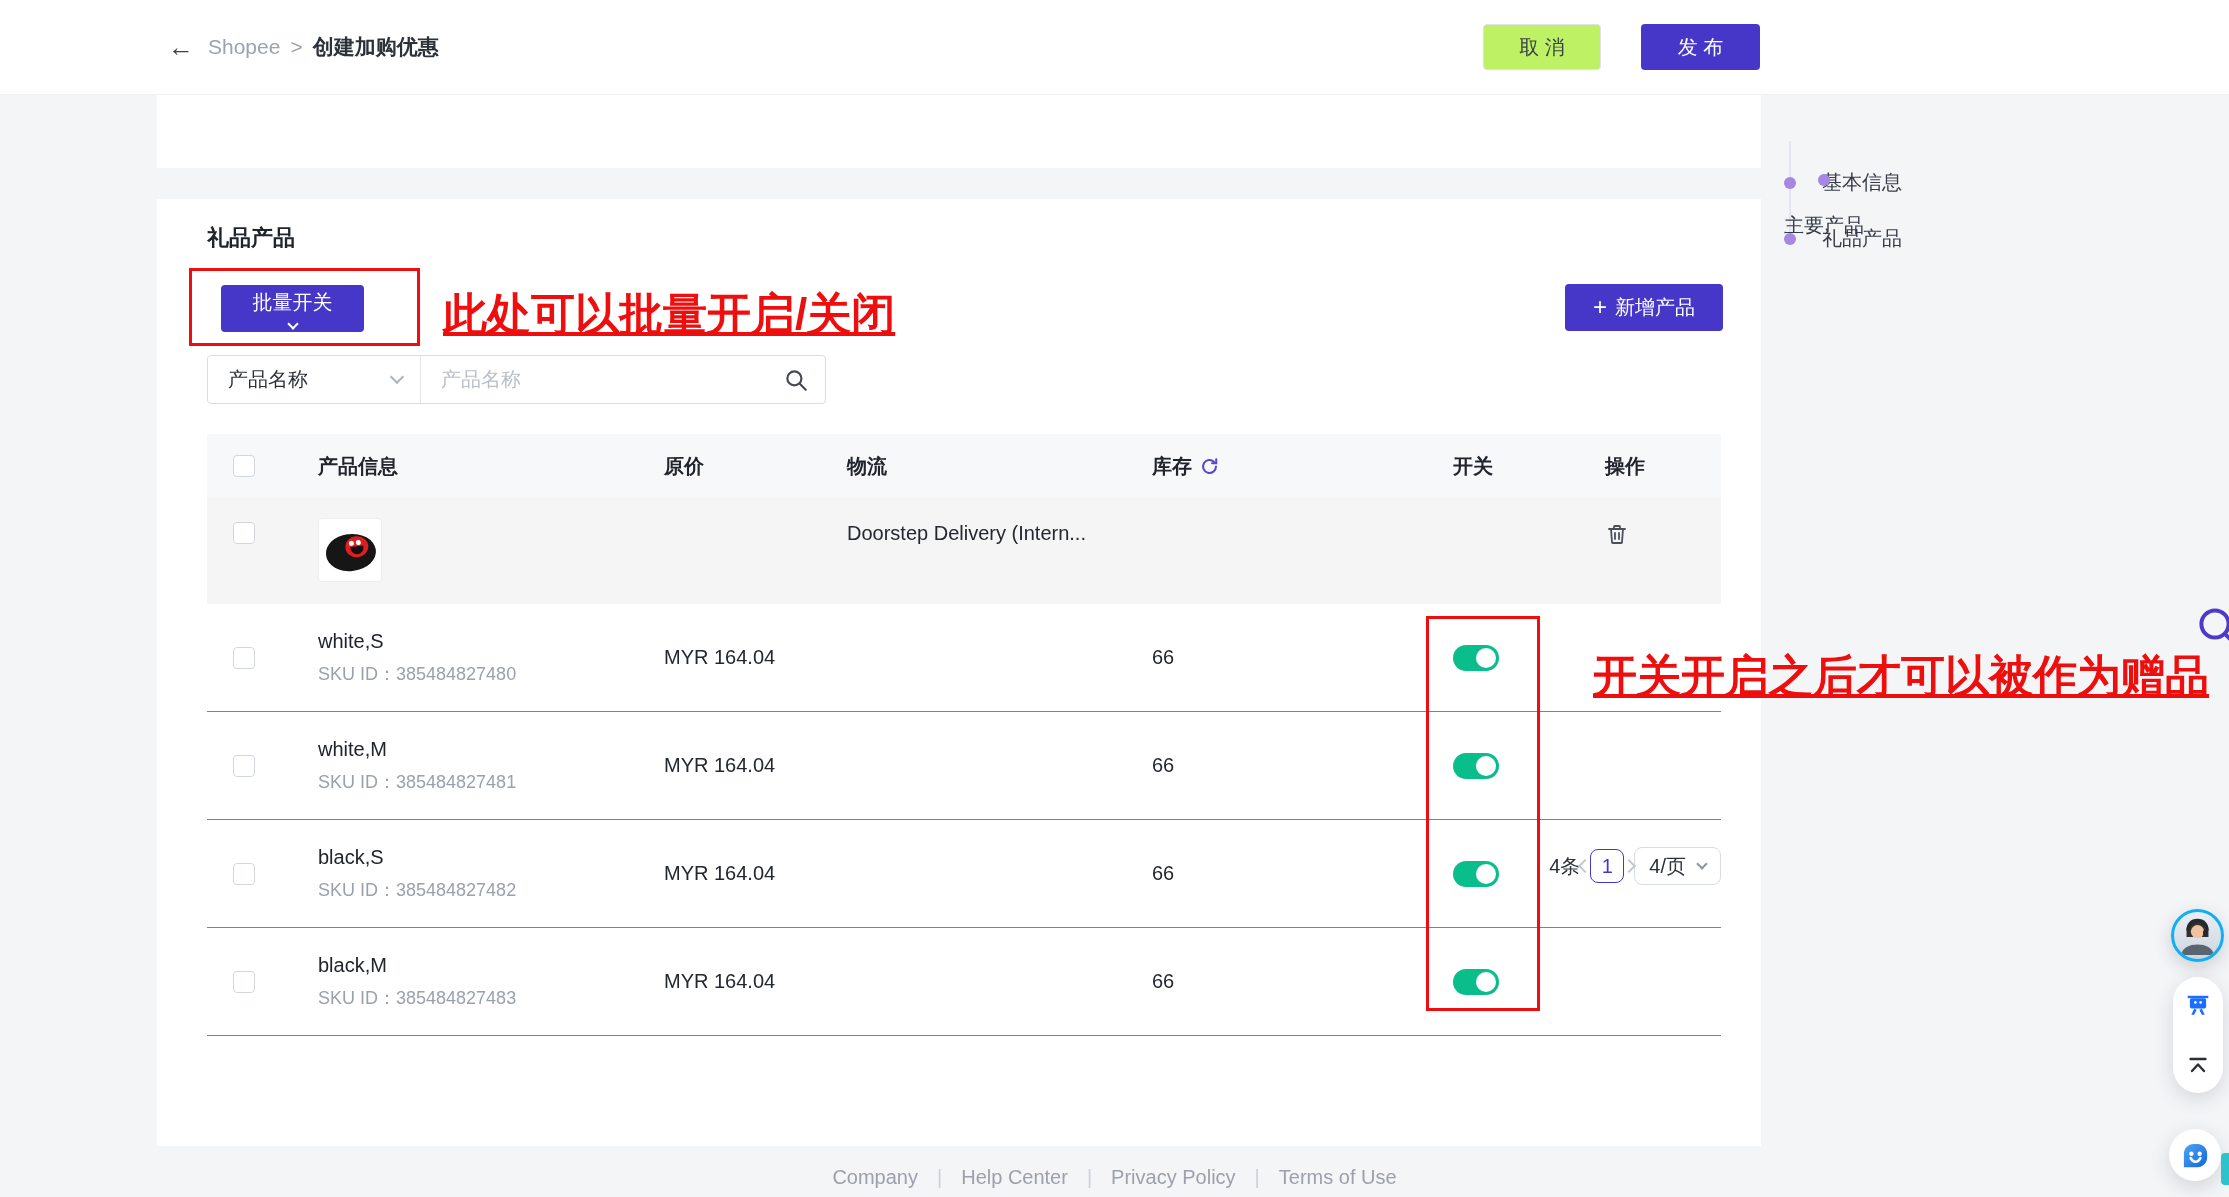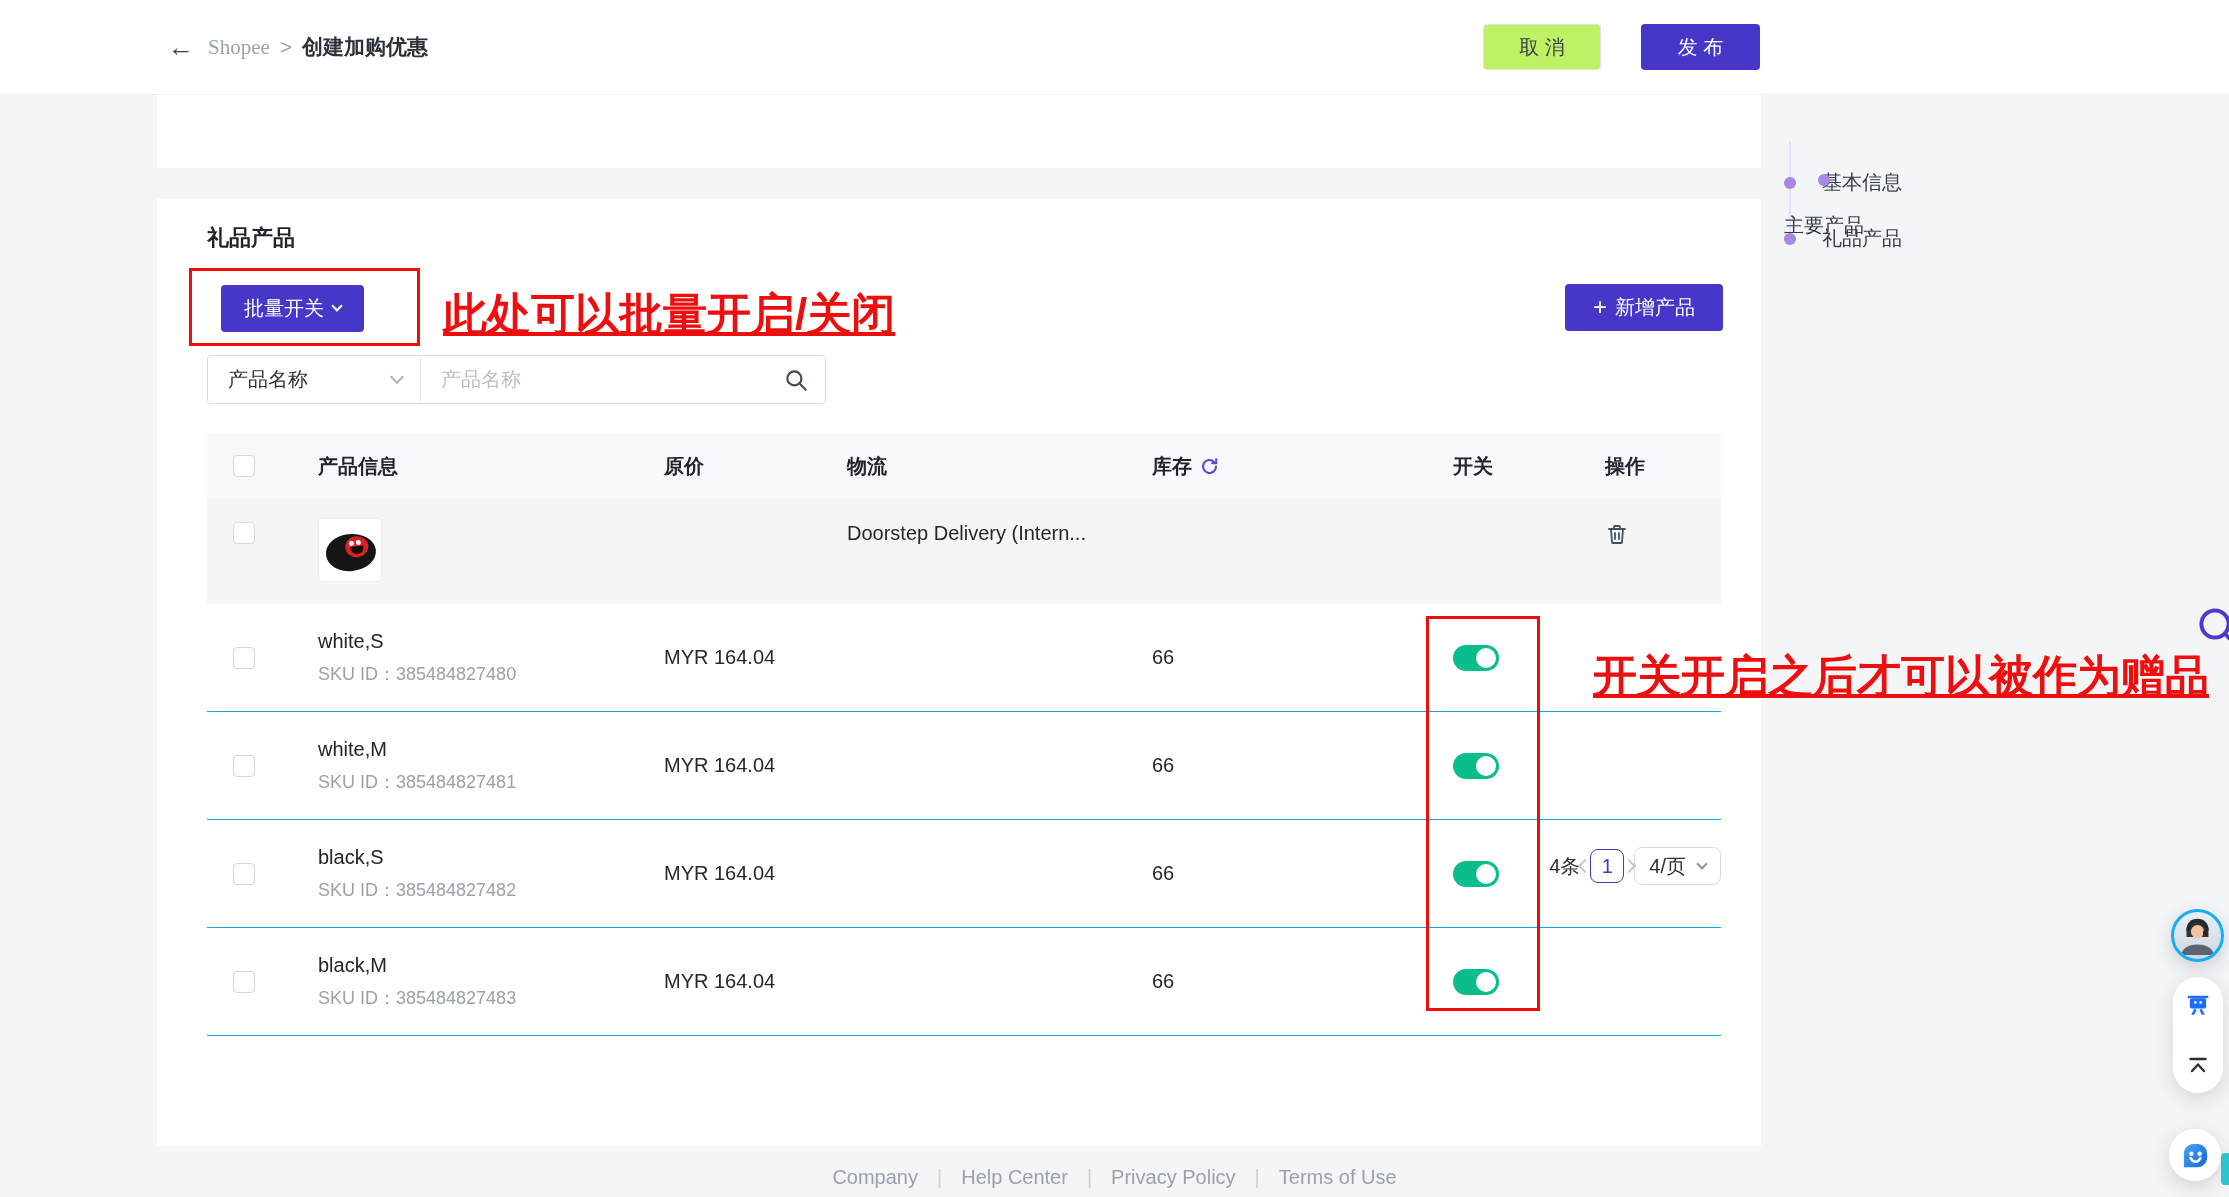--- a/index.html
+++ b/index.html
@@ -9,41 +9,41 @@
   *{box-sizing:border-box;}
   body{
     margin:0; width:2229px; height:1197px; position:relative; overflow:hidden;
     background:#f4f5f7; font-family:"Liberation Sans",sans-serif; color:#23272f;
   }
   
   .topbar{position:absolute; left:0; top:0; width:2229px; height:95px; background:#fff;
     border-bottom:1px solid #eef0f3; display:flex; align-items:center;
     padding:0 469px 0 168px;}
   .back{font-size:26px; color:#3c424b; margin-right:14px; line-height:1; cursor:pointer;}
-  .crumb-root{font-size:21px; color:#9aa3b0; cursor:pointer;font-family:Liberation Serif, serif;}
+  .crumb-root{font-size:21px; color:#9aa3b0; cursor:pointer;}
   .crumb-sep{font-size:21px; color:#9aa3b0; margin:0 10px;}
   .crumb-cur{font-size:21px; color:#2b3039; font-weight:700;}
   .topbar .spacer{flex:1;}
   .btn{height:46px; border-radius:4px; font-size:20px; display:inline-flex;
     align-items:center; justify-content:center; cursor:pointer;}
   .btn-cancel{width:118px; background:#bef264; border:1px solid #dfe2e8; color:#3a3f48; margin-right:40px;}
   .btn-primary{background:var(--accent); color:#fff; border:none;}
   .btn-publish{width:119px;}
   
   .nav-line{position:absolute; left:1789px; top:141px; width:2px; height:94px; background:#e7e2f4;}
   .nav-item{position:absolute; left:1784px; display:flex; align-items:center; gap:26px; cursor:pointer;}
   .nav-dot{width:12px; height:12px; border-radius:50%; background:var(--nav-bullet);}
   .nav-label{font-size:20px; color:#353c48;}
   
   .remnant{position:absolute; left:157px; top:95px; width:1604px; height:73px; background:#fff;}
   .card{position:absolute; left:157px; top:199px; width:1604px; height:947px; background:#fff;}
   .card-title{position:absolute; left:50px; top:24px; font-size:22px; font-weight:700; color:#20242c;}
   .red-box-batch{position:absolute; left:32px; top:69px; width:231px; height:78px;
     border:3px solid var(--red); pointer-events:none;}
-  .btn-batch{position:absolute; left:64px; top:86px; width:143px; height:47px; gap:9px;}
+  .btn-batch{position:absolute; left:64px; top:86px; width:143px; height:47px; gap:9px;flex-direction:column;}
   .note{font-weight:700; color:var(--red); font-size:44px; white-space:nowrap;text-decoration:underline;}
   .note-batch{position:absolute; left:286px; top:86px;}
   .btn-add{position:absolute; left:1408px; top:85px; width:158px; height:47px; gap:8px;}
   .plus{font-size:24px; font-weight:400; margin-top:-2px;}
   
   .filter{position:absolute; left:50px; top:156px; width:619px; height:49px;
     border:1px solid #d8dce3; border-radius:4px; background:#fff; display:flex; align-items:center;}
   .filter-select{width:213px; height:100%; display:flex; align-items:center; justify-content:space-between;
     padding:0 18px 0 20px; border-right:1px solid #e4e7ec; font-size:20px; color:#2b3039; cursor:pointer;}
   .filter-input{flex:1; height:100%; border:none; outline:none; font-size:20px; color:#2b3039;

